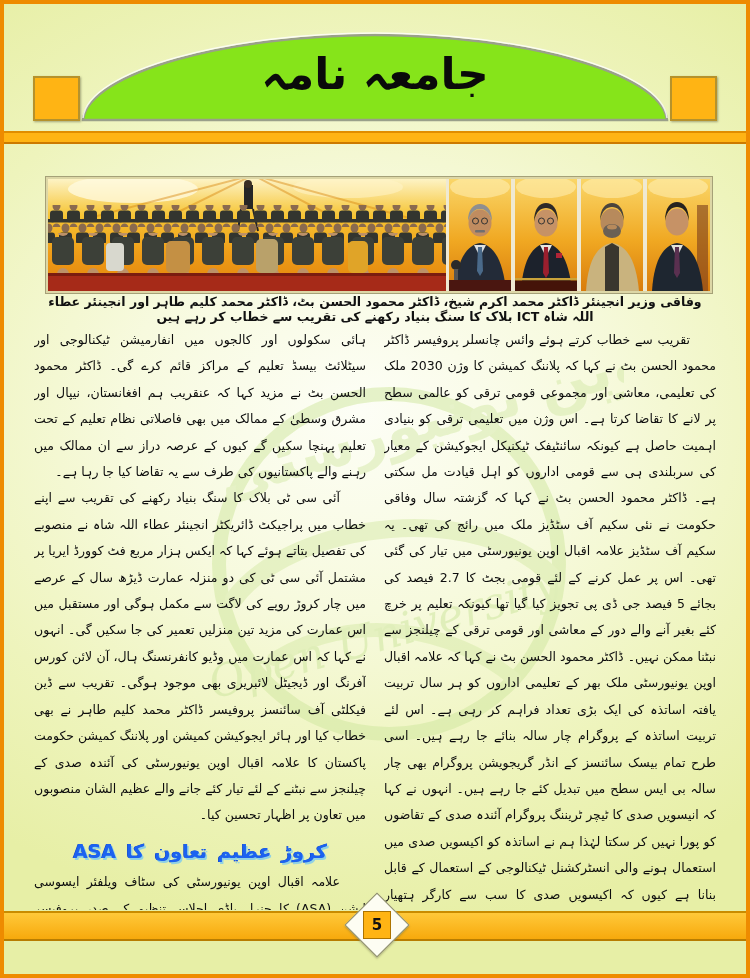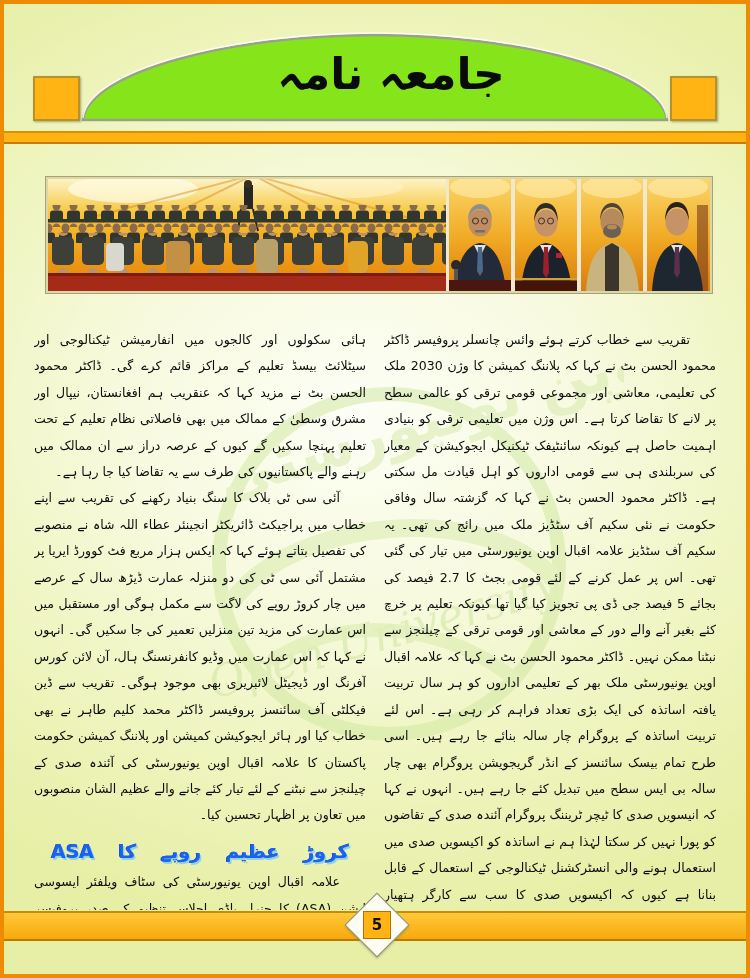--- a/index.html
+++ b/index.html
@@ -7,21 +7,21 @@
   .page{
     position:relative;width:742px;height:970px;margin:0;
     border:4px solid #ee8b00;
     background:
       radial-gradient(ellipse 620px 520px at 48% 42%, #fdfef6 0%, #f7fade 38%, #eef4bc 72%, #e7efa6 100%);
     overflow:hidden;
   }
   
   .dome{position:absolute;left:76px;top:26px;width:590px;height:92px;}
   .masthead-title{
-    position:absolute;left:92px;top:44px;width:590px;text-align:center;
+    position:absolute;left:76px;top:44px;width:590px;text-align:center;
     direction:rtl;font-size:44px;font-weight:bold;color:#0a0a0a;
     font-family:"DejaVu Serif","DejaVu Sans",serif;letter-spacing:2px;
   }
   .sq{position:absolute;top:72px;width:43px;height:41px;background:#ffb414;
       border:2px solid #b5922c;box-shadow:1px 1px 2px rgba(90,90,60,.5);}
   .sq.left{left:29px;} .sq.right{right:29px;}
   .rule-top{
     position:absolute;left:0;right:0;top:127px;height:9px;background:#ffb414;
     border-top:2px solid #e08d00;border-bottom:2px solid #cc7a00;
   }
@@ -42,21 +42,21 @@
   .columns{
     position:absolute;top:323px;left:30px;right:30px;height:583px;
     display:flex;gap:18px;direction:rtl;
   }
   .col{flex:1;overflow:hidden;direction:rtl;text-align:justify;
        font-size:12.5px;line-height:26.4px;color:#0d0d0d;}
   .col p{margin:0;}
   .indent{text-indent:26px;}
   .asa-heading{
     display:flex;direction:ltr;justify-content:center;align-items:baseline;
-    gap:24px;margin:9px 0 5px;color:#1c62f0;font-weight:bold;font-size:19px;
+    gap:10px;margin:9px 0 5px;color:#1c62f0;font-weight:bold;font-size:19px;
     text-shadow:1.5px 1.5px 0 rgba(130,205,235,.85), -0.5px -0.5px 0 #0a3ec0;
   }
   .asa-heading .w{white-space:nowrap;direction:rtl;}
   
   .footer-bar{
     position:absolute;left:0;right:0;top:907px;height:26px;
     background:linear-gradient(#ffc93a,#f7a90c);
     border-top:2px solid #c98c00;border-bottom:2px solid #b87d00;
   }
   .diamond{
@@ -186,40 +186,41 @@
         <rect x="50" y="26" width="11" height="86" fill="#7a3c1c" opacity=".6"></rect>
         <path d="M5,112 C7,80 17,66 30,64 C43,66 53,80 56,112 Z" fill="#1e2630"></path>
         <path d="M24,66 L30,78 L36,66 Z" fill="#e4e4da"></path>
         <path d="M28,68 L32,68 L33,94 L30,99 L27,94 Z" fill="#5a3050"></path>
         <ellipse cx="30" cy="43" rx="11.5" ry="13.5" fill="#c69266"></ellipse>
         <path d="M18,42 C18,28 24,23 30,23 C36,23 42,28 42,42 C40,31 35,28 30,28 C25,28 20,31 18,42 Z" fill="#26221f"></path>
       </g>
     </svg>
   </div>
 
+  <div class="caption">وفاقی وزیر انجینئر ڈاکٹر محمد اکرم شیخ، ڈاکٹر محمود الحسن بٹ، ڈاکٹر محمد کلیم طاہر اور انجینئر عطاء اللہ شاہ ICT بلاک کا سنگ بنیاد رکھنے کی تقریب سے خطاب کر رہے ہیں</div>
 
   <svg class="watermark" viewBox="0 0 470 430">
     <circle cx="235" cy="215" r="170" fill="none" stroke="#cfe79e" stroke-width="14"></circle>
     <path d="M80,250 C140,170 330,150 400,230" fill="none" stroke="#d6eaa8" stroke-width="18" stroke-linecap="round"></path>
     <path d="M120,310 C200,260 300,280 360,330" fill="none" stroke="#d6eaa8" stroke-width="14" stroke-linecap="round"></path>
     <text x="70" y="150" transform="rotate(-16 70 150)" font-size="58" fill="#d4e9a8" font-weight="bold">علامہ اقبال اوپن یونیورسٹی</text>
     <text x="60" y="350" transform="rotate(-16 60 350)" font-size="44" fill="#cbe59c" font-style="italic" font-family="DejaVu Serif, serif">Open University</text>
   </svg>
 
   <div class="columns">
     <div class="col">
       <p class="indent">تقریب سے خطاب کرتے ہوئے وائس چانسلر پروفیسر ڈاکٹر محمود الحسن بٹ نے کہا کہ پلاننگ کمیشن کا وژن 2030 ملک کی تعلیمی، معاشی اور مجموعی قومی ترقی کو عالمی سطح پر لانے کا تقاضا کرتا ہے۔ اس وژن میں تعلیمی ترقی کو بنیادی اہمیت حاصل ہے کیونکہ سائنٹیفک ٹیکنیکل ایجوکیشن کے معیار کی سربلندی ہی سے قومی اداروں کو اہل قیادت مل سکتی ہے۔ ڈاکٹر محمود الحسن بٹ نے کہا کہ گزشتہ سال وفاقی حکومت نے نئی سکیم آف سٹڈیز ملک میں رائج کی تھی۔ یہ سکیم آف سٹڈیز علامہ اقبال اوپن یونیورسٹی میں تیار کی گئی تھی۔ اس پر عمل کرنے کے لئے قومی بجٹ کا 2.7 فیصد کی بجائے 5 فیصد جی ڈی پی تجویز کیا گیا تھا کیونکہ تعلیم پر خرچ کئے بغیر آنے والے دور کے معاشی اور قومی ترقی کے چیلنجز سے نبٹنا ممکن نہیں۔ ڈاکٹر محمود الحسن بٹ نے کہا کہ علامہ اقبال اوپن یونیورسٹی ملک بھر کے تعلیمی اداروں کو ہر سال تربیت یافتہ اساتذہ کی ایک بڑی تعداد فراہم کر رہی ہے۔ اس لئے تربیت اساتذہ کے پروگرام چار سالہ بنائے جا رہے ہیں۔ اسی طرح تمام بیسک سائنسز کے انڈر گریجویشن پروگرام بھی چار سالہ بی ایس سطح میں تبدیل کئے جا رہے ہیں۔ انہوں نے کہا کہ انیسویں صدی کا ٹیچر ٹریننگ پروگرام آئندہ صدی کے تقاضوں کو پورا نہیں کر سکتا لہٰذا ہم نے اساتذہ کو اکیسویں صدی میں استعمال ہونے والی انسٹرکشنل ٹیکنالوجی کے استعمال کے قابل بنانا ہے کیوں کہ اکیسویں صدی کا سب سے کارگر ہتھیار انسٹرکشنل ٹیکنالوجی ہی ہے۔ انہوں نے کہا کہ فیکلٹی ممبرز کو ای لرننگ کی سہولیات کی فراہمی کے لئے 250 کمپیوٹر دیئے گئے ہیں اور اس بارے میں براڈ بینڈ کی سہولت کے حصول کے لئے HEC/PTCL کے ساتھ ہم رابطے میں ہیں۔ انہوں نے کہا کہ نئی عمارت میں دو عدد سیٹلائٹ بیسڈ ٹیلی ویژن چینل، ای لرننگ میٹریل کی تیاری، وڈیو کانفرنسنگ نظام جیسی بنیادی سہولیات فراہم کی جائیں گی۔ انہوں نے کہا کہ عنقریب علامہ اقبال اوپن یونیورسٹی ملک کے چھتیس علاقائی دفاتر اور دیہی سطح پر 210</p>
     </div>
     <div class="col">
       <p>ہائی سکولوں اور کالجوں میں انفارمیشن ٹیکنالوجی اور سیٹلائٹ بیسڈ تعلیم کے مراکز قائم کرے گی۔ ڈاکٹر محمود الحسن بٹ نے مزید کہا کہ عنقریب ہم افغانستان، نیپال اور مشرق وسطیٰ کے ممالک میں بھی فاصلاتی نظام تعلیم کے تحت تعلیم پہنچا سکیں گے کیوں کے عرصہ دراز سے ان ممالک میں رہنے والے پاکستانیوں کی طرف سے یہ تقاضا کیا جا رہا ہے۔</p>
       <p class="indent">آئی سی ٹی بلاک کا سنگ بنیاد رکھنے کی تقریب سے اپنے خطاب میں پراجیکٹ ڈائریکٹر انجینئر عطاء اللہ شاہ نے منصوبے کی تفصیل بتاتے ہوئے کہا کہ ایکس ہزار مربع فٹ کوورڈ ایریا پر مشتمل آئی سی ٹی کی دو منزلہ عمارت ڈیڑھ سال کے عرصے میں چار کروڑ روپے کی لاگت سے مکمل ہوگی اور مستقبل میں اس عمارت کی مزید تین منزلیں تعمیر کی جا سکیں گی۔ انہوں نے کہا کہ اس عمارت میں وڈیو کانفرنسنگ ہال، آن لائن کورس آفرنگ اور ڈیجیٹل لائبریری بھی موجود ہوگی۔ تقریب سے ڈین فیکلٹی آف سائنسز پروفیسر ڈاکٹر محمد کلیم طاہر نے بھی خطاب کیا اور ہائر ایجوکیشن کمیشن اور پلاننگ کمیشن حکومت پاکستان کا علامہ اقبال اوپن یونیورسٹی کی آئندہ صدی کے چیلنجز سے نبٹنے کے لئے تیار کئے جانے والے عظیم الشان منصوبوں میں تعاون پر اظہار تحسین کیا۔</p>
       <div class="asa-heading">
         <span class="w">ASA</span>
         <span class="w">کا</span>
-        <span class="w">روپے</span>
+        <span class="w">تعاون</span>
         <span class="w">عظیم</span>
         <span class="w">کروڑ</span>
       </div>
       <p class="indent">علامہ اقبال اوپن یونیورسٹی کی سٹاف ویلفئر ایسوسی ایشن (ASA) کا جنرل باڈی اجلاس تنظیم کے صدر پروفیسر ڈاکٹر نجیب احمد خان کے زیر صدارت منعقد ہوا۔ جنرل سیکریٹری عبدالباسط مجاہد نے سالانہ رپورٹ پیش کی۔ انہوں نے یونیورسٹی اساتذہ کی اپ گریڈیشن اور میڈیکل الاؤنس میں حالیہ اضافے پر وائس چانسلر پروفیسر ڈاکٹر محمود الحسن بٹ اور یونیورسٹی انتظامیہ کا شکریہ ادا کیا۔ یونیورسٹی اساتذہ کی اپ گریڈیشن کی داستان تقریباً دس سال پر محیط ہے۔ سال 1996-97 میں علامہ اقبال اوپن</p>
     </div>
   </div>
 
   <div class="footer-bar"></div>
   <div class="diamond">
     <div class="diamond-inner">

